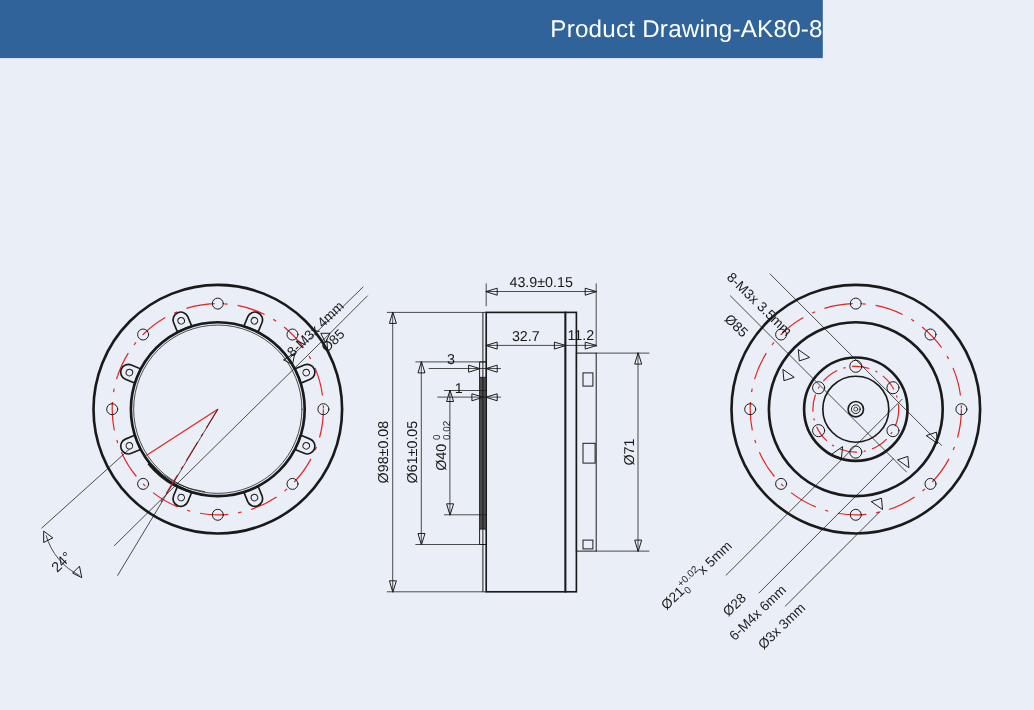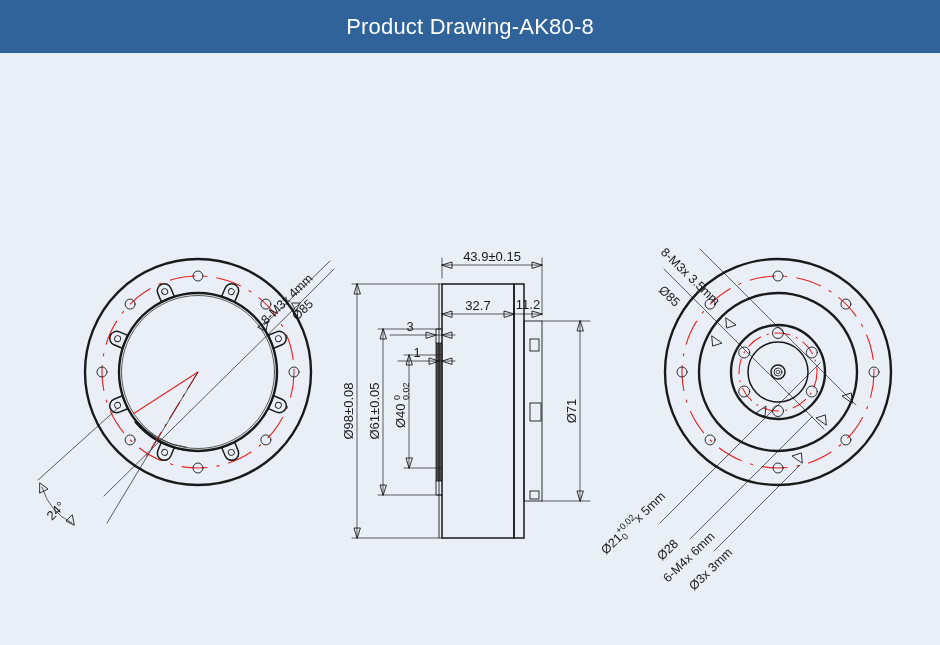--- a/index.html
+++ b/index.html
@@ -11,26 +11,26 @@
     height: 645px;
     background: #eaeef7;
     font-family: "Liberation Sans", sans-serif;
     overflow: hidden;
     position: relative;
   }
   #header-bar {
     position: absolute;
     left: 0;
     top: 0;
-    width: 940px;
+    width: 748px;
     height: 53px;
     background: #2f6399;
     display: flex;
     align-items: center;
-    justify-content: center;
+    justify-content: flex-end;
   }
   #header-title {
     color: #ffffff;
     font-size: 22px;
     font-weight: normal;
     letter-spacing: 0.2px;
     font-family: "Liberation Sans", sans-serif;
   }
   #canvas-area {
     position: absolute;

